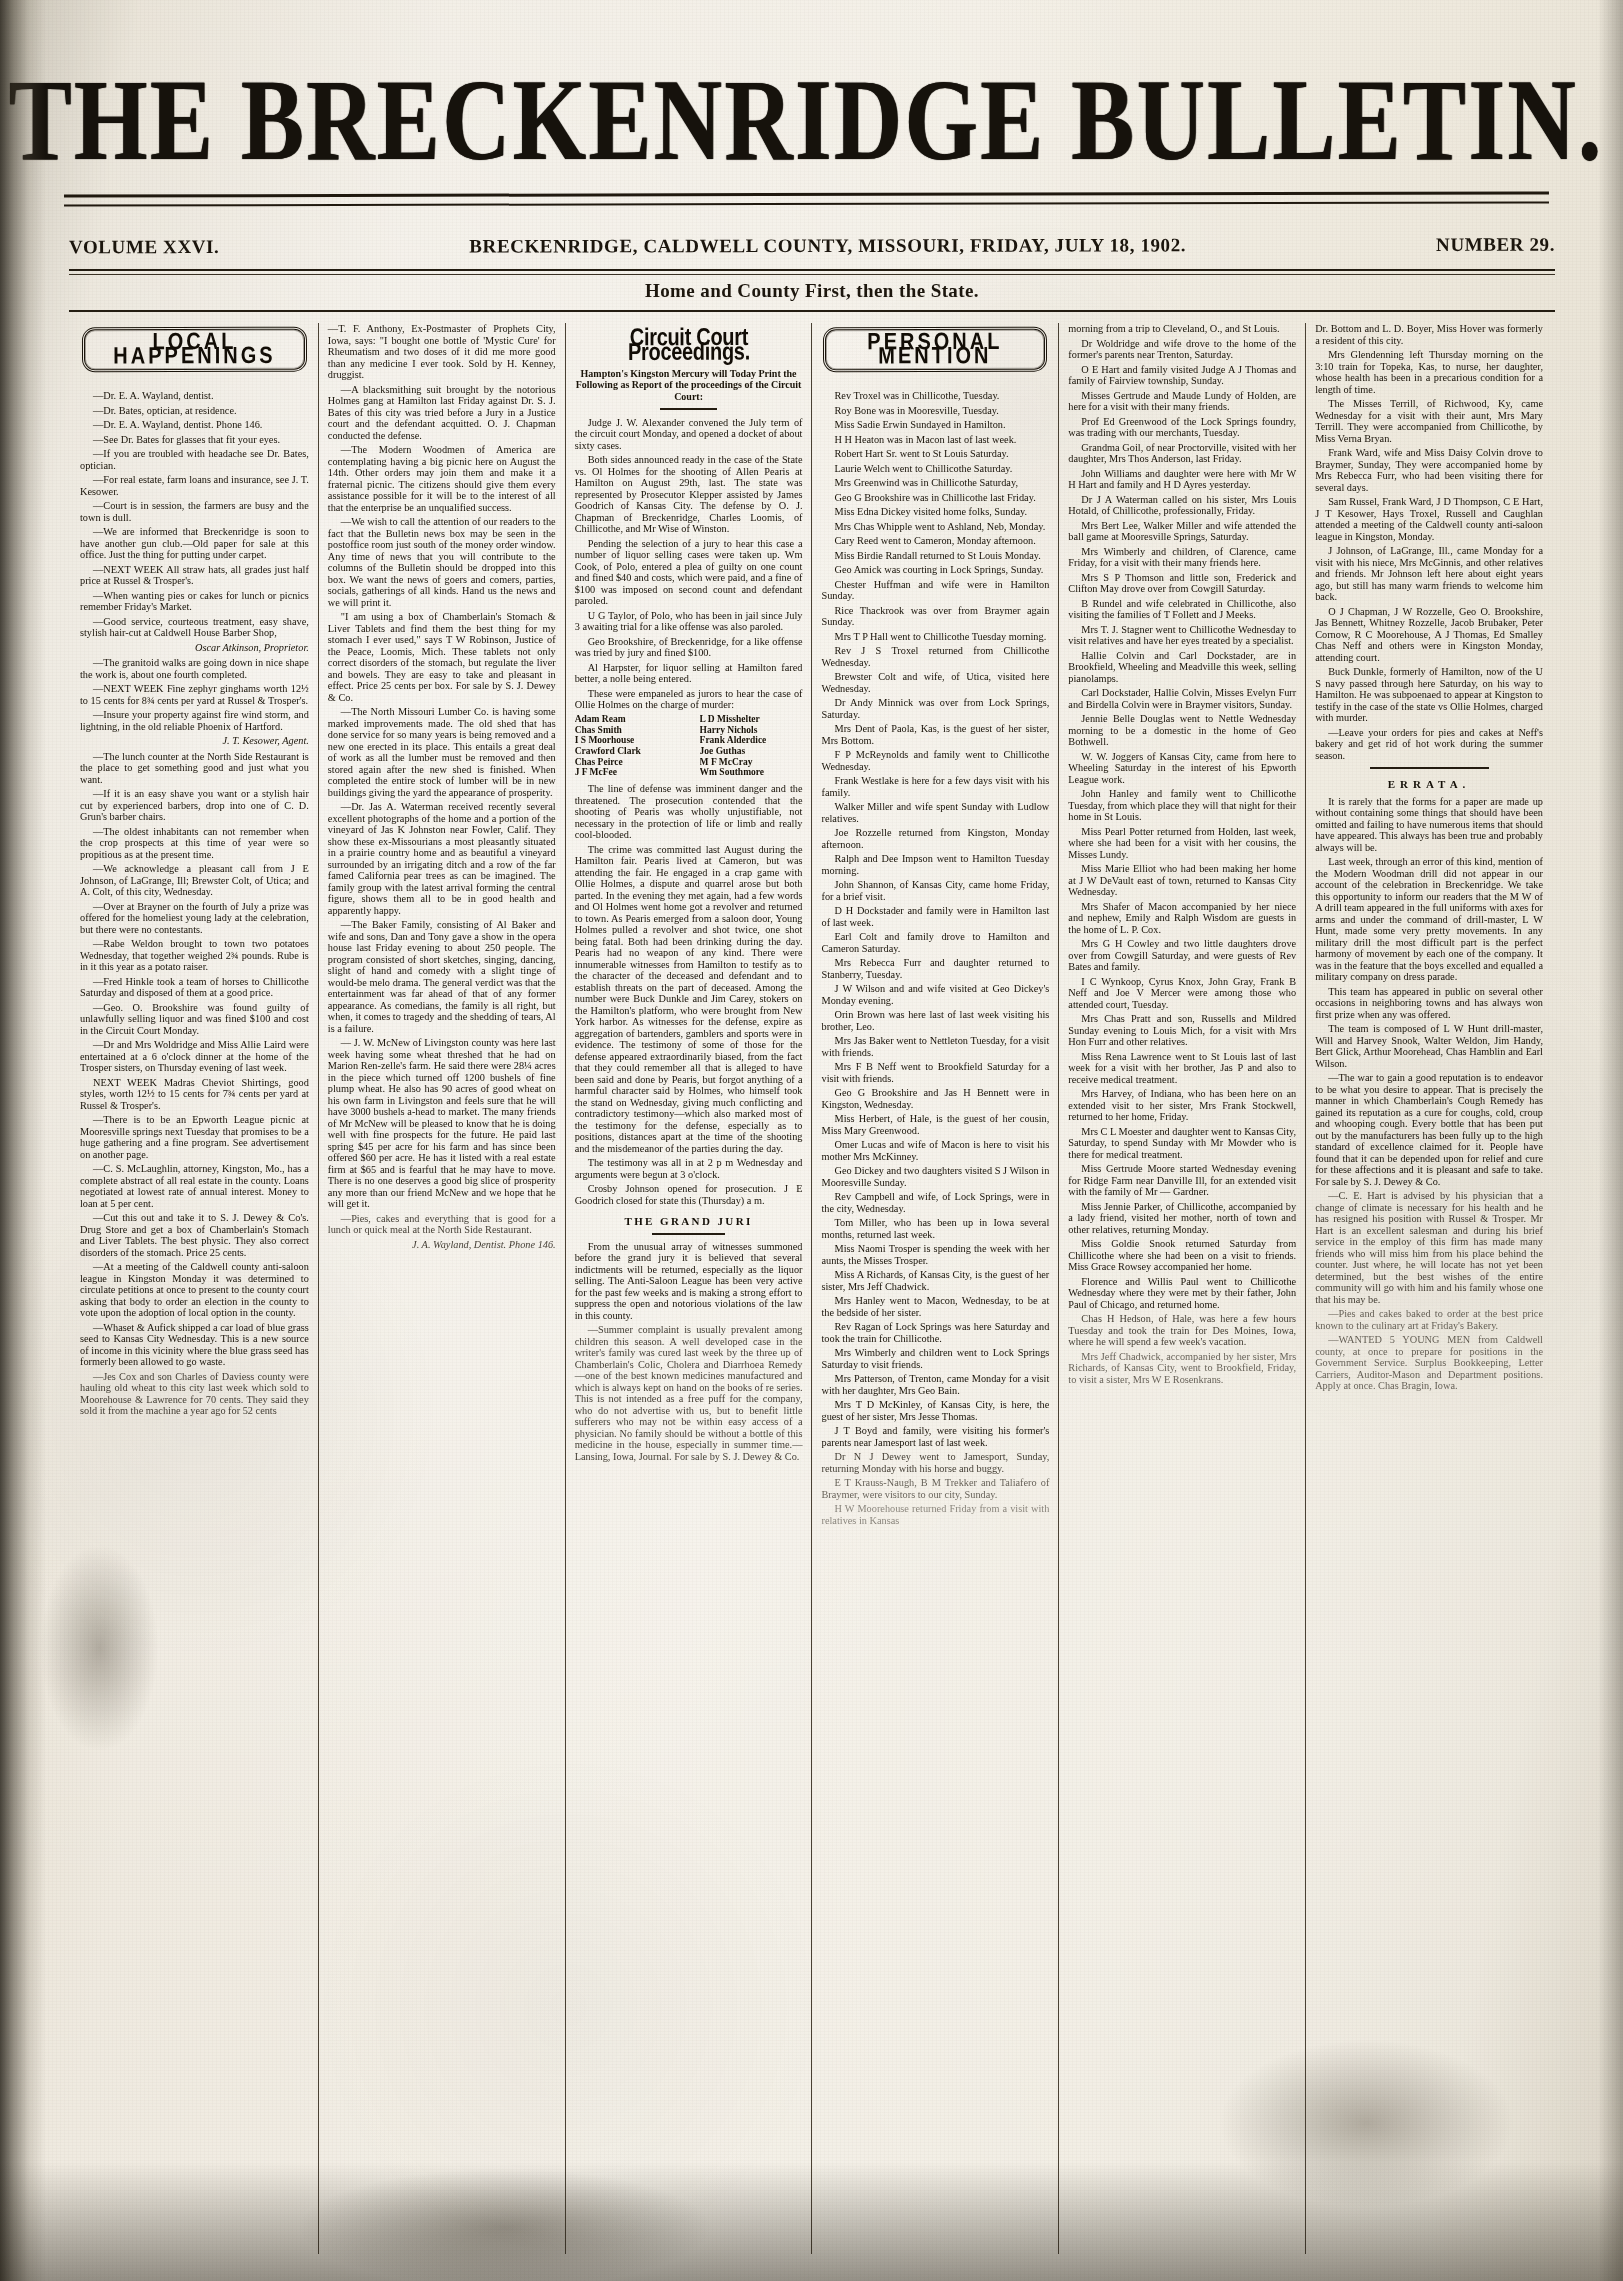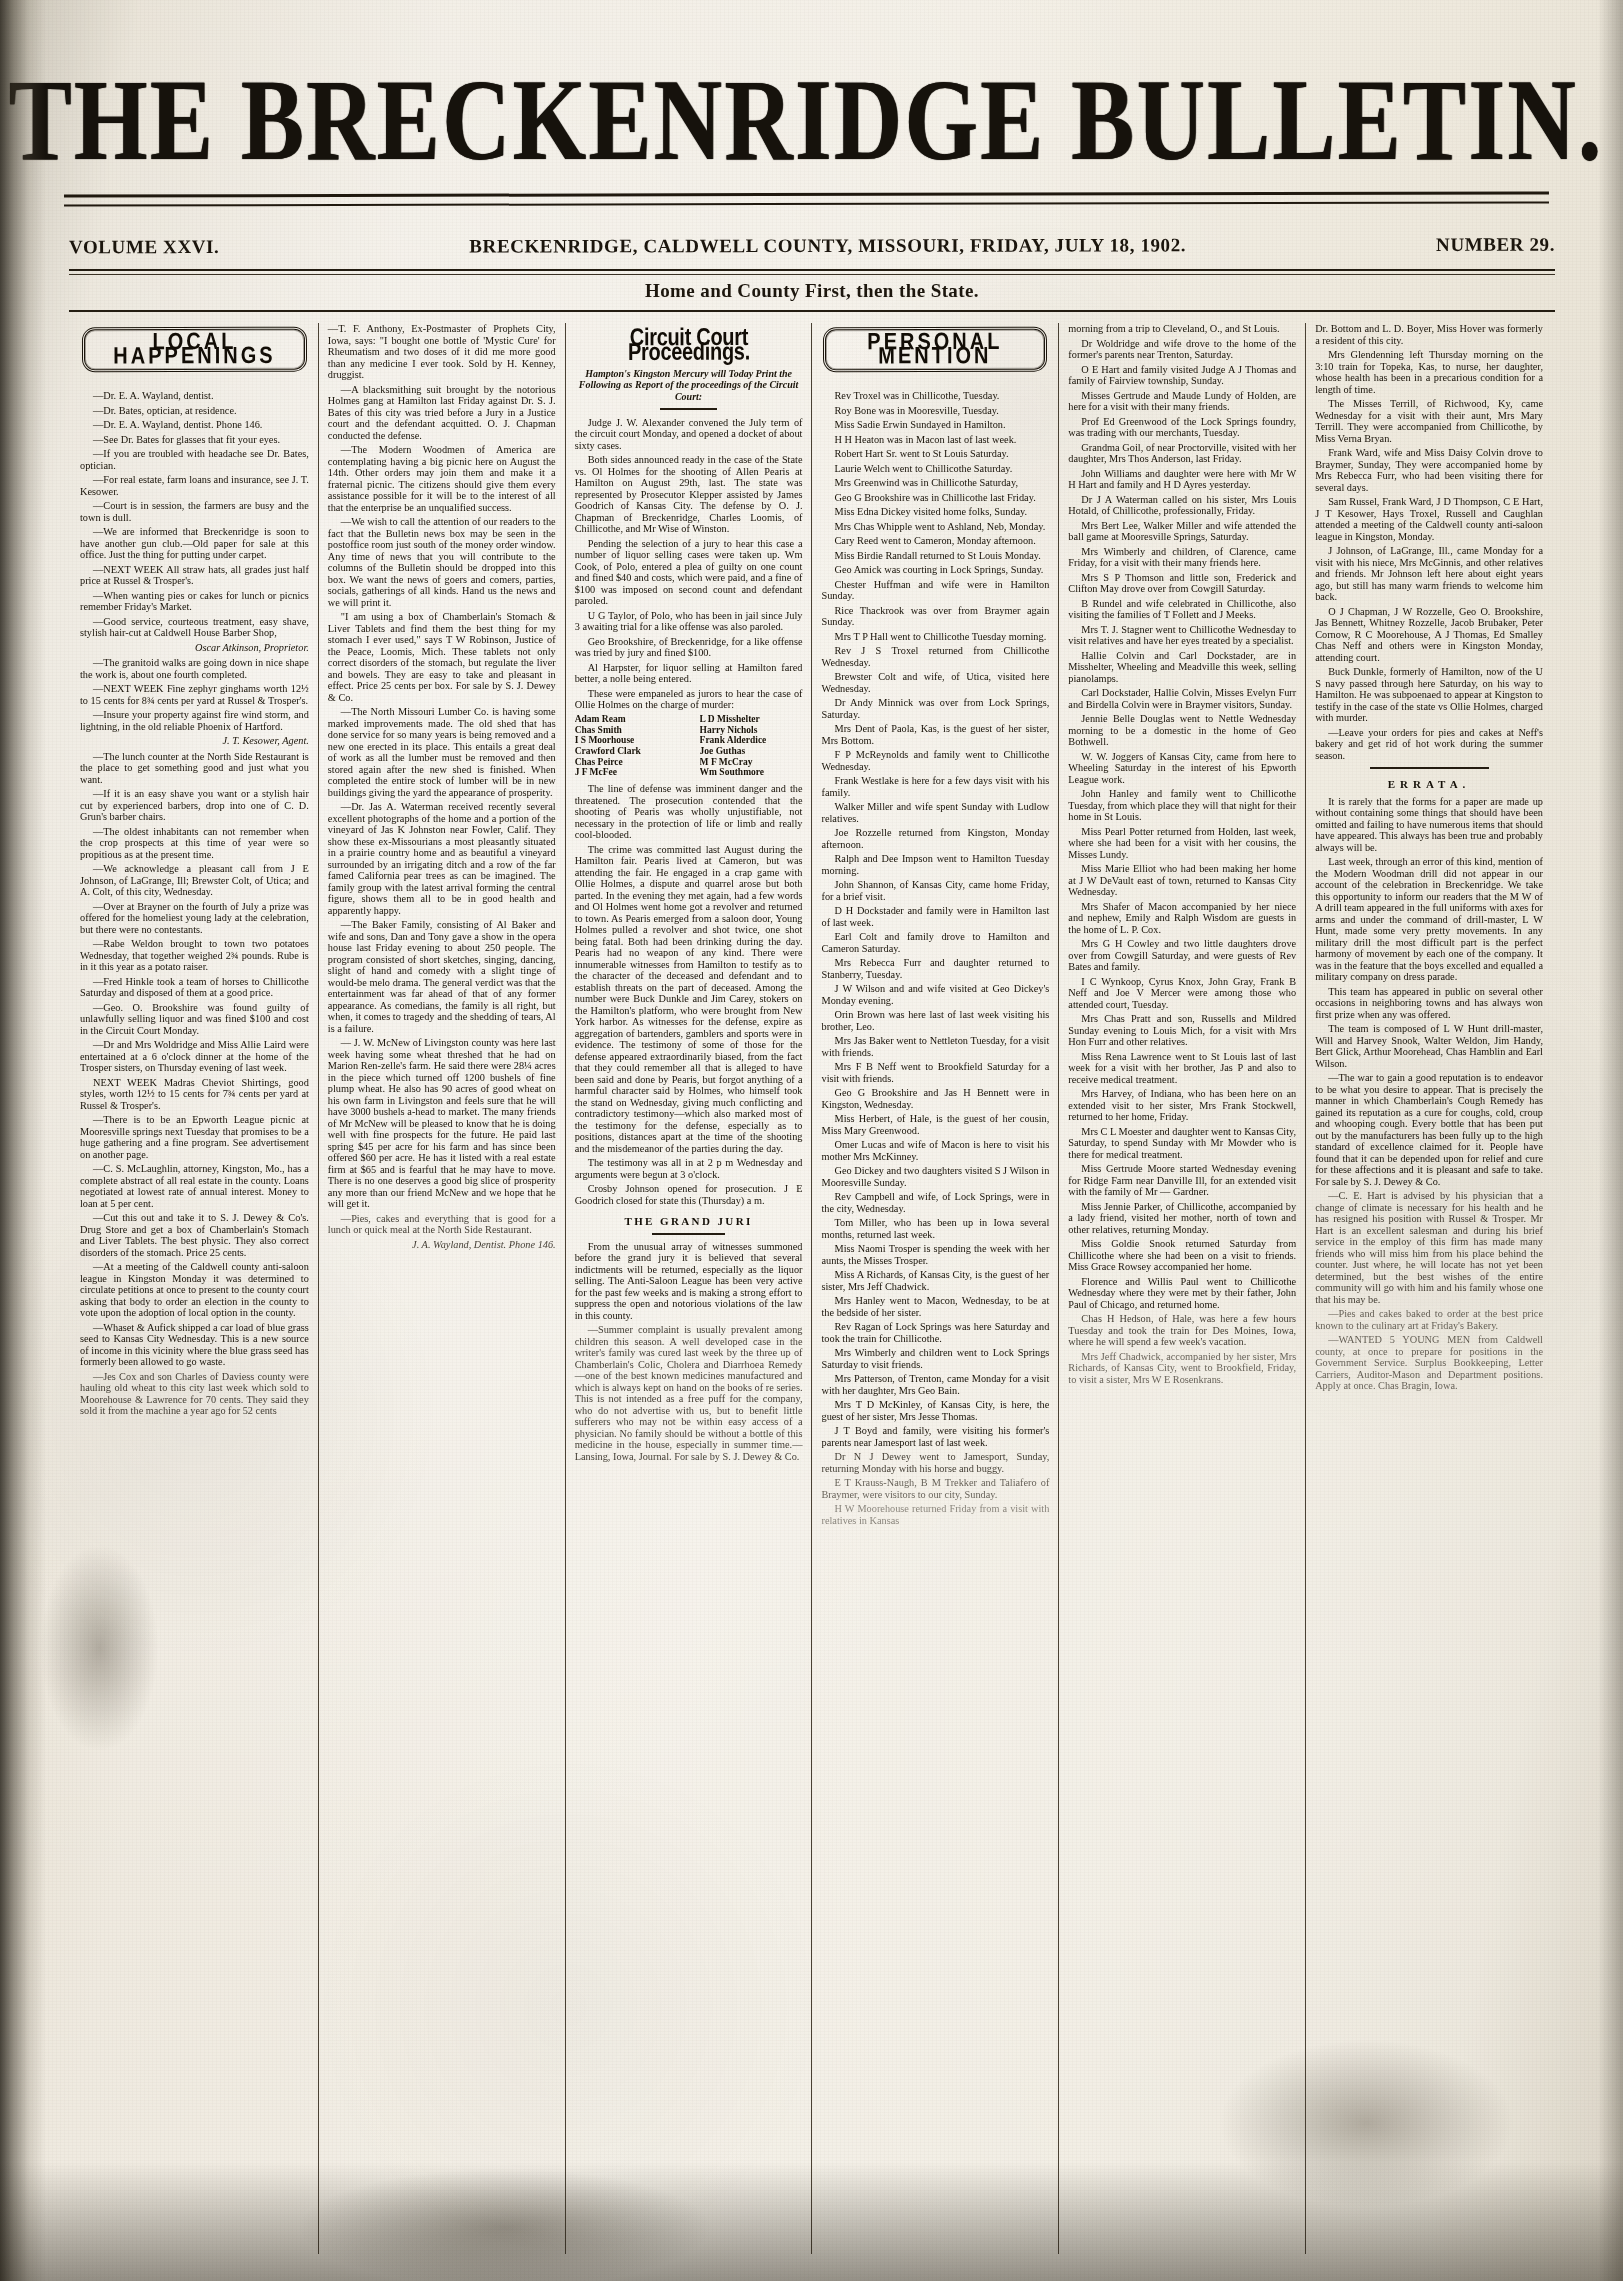--- a/index.html
+++ b/index.html
@@ -111,21 +111,21 @@
     color:#120d06;transform:scaleY(1.18);display:inline-block;
   }
   
   .slabhead{
     text-align:center;margin:10px 0 4px;
     font-family:"Liberation Sans",sans-serif;
     font-weight:700;font-size:20px;letter-spacing:-0.3px;
     color:#120d06;transform:scaleY(1.22) rotate(-.15deg);
   }
   .deck{
-    font-weight:700;font-style:italic;font-size:10px;line-height:11.3px;
+    font-weight:700;font-size:10px;line-height:11.3px;
     text-align:center;color:#1a1409;margin:12px 0 2px;
   }
   .minirule{width:57px;height:2px;background:#241c11;margin:6px auto 7px;}
   .subhead{
     text-align:center;font-weight:700;font-size:11px;letter-spacing:2.4px;
     margin:10px 0 5px;color:#140f07;
   }
   .subhead-rule{width:73px;height:2px;background:#241c11;margin:0 auto 6px;}
 
   p.item{margin:0 0 3px;text-indent:13px;}
@@ -320,21 +320,21 @@
           <p class="item">Misses Gertrude and Maude Lundy of Holden, are here for a visit with their many friends.</p>
           <p class="item">Prof Ed Greenwood of the Lock Springs foundry, was trading with our merchants, Tuesday.</p>
           <p class="item">Grandma Goil, of near Proctorville, visited with her daughter, Mrs Thos Anderson, last Friday.</p>
           <p class="item">John Williams and daughter were here with Mr W H Hart and family and H D Ayres yesterday.</p>
           <p class="item">Dr J A Waterman called on his sister, Mrs Louis Hotald, of Chillicothe, professionally, Friday.</p>
           <p class="item">Mrs Bert  Lee, Walker Miller and wife attended the ball game at Mooresville Springs, Saturday.</p>
           <p class="item">Mrs Wimberly and children, of Clarence, came Friday, for a visit with their many friends here.</p>
           <p class="item">Mrs S P Thomson and little son, Frederick and Clifton May drove over from Cowgill Saturday.</p>
           <p class="item">B Rundel and wife celebrated in Chillicothe, also visiting  the families of T Follett and J  Meeks.</p>
           <p class="item">Mrs T. J. Stagner went to Chillicothe Wednesday to visit relatives and have her eyes treated by a specialist.</p>
-          <p class="item">Hallie Colvin and Carl Dockstader, are in Misshelter, Wheeling and Meadville this week, selling pianolamps.</p>
+          <p class="item">Hallie Colvin and Carl Dockstader, are in Brookfield, Wheeling and Meadville this week, selling pianolamps.</p>
           <p class="item">Carl Dockstader, Hallie Colvin, Misses Evelyn Furr and Birdella Colvin were in Braymer visitors, Sunday.</p>
           <p class="item">Jennie Belle Douglas went to Nettle Wednesday morning to be a domestic in the home of Geo Bothwell.</p>
           <p class="item">W. W. Joggers of Kansas City, came from here to Wheeling Saturday in the interest of his Epworth League work.</p>
           <p class="item">John Hanley and family went to Chillicothe Tuesday, from which place they will that night for their home in St Louis.</p>
           <p class="item">Miss Pearl Potter returned from Holden, last week, where she had been for a visit with her cousins, the Misses Lundy.</p>
           <p class="item">Miss Marie Elliot who had been making her home at J W DeVault east of town, returned to Kansas City Wednesday.</p>
           <p class="item">Mrs Shafer of Macon accompanied by her niece  and nephew, Emily and Ralph Wisdom are guests in the home of L. P. Cox.</p>
           <p class="item">Mrs G H Cowley and two little daughters drove over from Cowgill Saturday, and were guests of Rev Bates and family.</p>
           <p class="item">I C Wynkoop, Cyrus Knox, John Gray, Frank B Neff and Joe V Mercer were among those  who attended court, Tuesday.</p>
           <p class="item">Mrs Chas Pratt and son, Russells and Mildred Sunday evening to Louis Mich, for a visit with Mrs Hon Furr and other relatives.</p>

